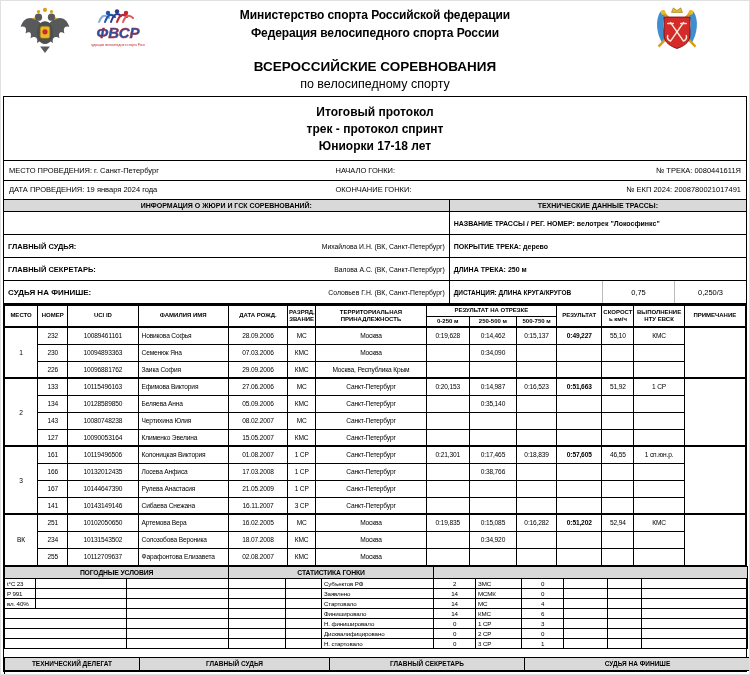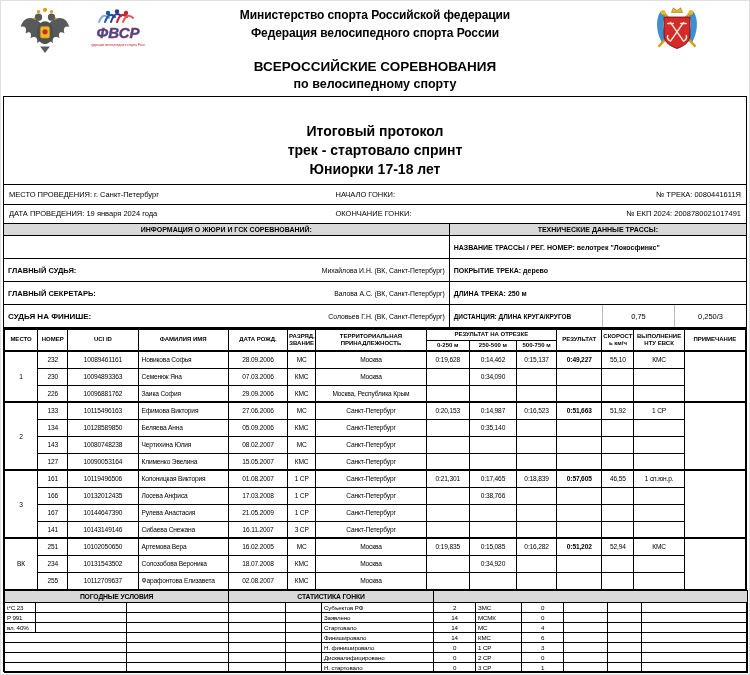--- a/index.html
+++ b/index.html
@@ -3,26 +3,26 @@
 <meta charset="utf-8">
 <style>
   * { box-sizing: border-box; }
   body { margin:0; background:#fff; color:#000; font-family:"Liberation Sans", sans-serif; }
   .page { position:relative; width:750px; height:675px; background:#fff; overflow:hidden; margin:0 auto; border:1px solid #e0e0e0; }
 
   
   .tophdr { position:absolute; top:0; left:0; right:0; height:95px; }
   .org-lines { position:absolute; left:150px; right:150px; top:5px; text-align:center; font-weight:bold; font-size:12px; line-height:1.5; letter-spacing:-0.1px; }
   .main-title { position:absolute; left:0; right:0; top:58px; text-align:center; font-weight:bold; font-size:13.5px; }
-  .sub-title  { position:absolute; left:0; right:0; top:76px; text-align:center; font-weight:bold; font-size:12.5px; }
+  .sub-title  { position:absolute; left:0; right:0; top:76px; text-align:center; font-weight:normal; font-size:12.5px; }
   .logo { position:absolute; }
 
   
   .doc { position:absolute; top:95px; left:2px; right:2px; bottom:2px; border:1.5px solid #000; display:flex; flex-direction:column; background:#fff; }
-  .protobox { border-bottom:1px solid #000; text-align:center; font-weight:bold; font-size:14px; padding:5px 0 4px 0;margin-top:18px; }
+  .protobox { border-bottom:1px solid #000; text-align:center; font-weight:bold; font-size:12px; padding:5px 0 4px 0; }
   .protobox div { margin:3px 0; }
 
   table { border-collapse:collapse; width:100%; table-layout:fixed; }
   td, th { overflow:hidden; white-space:normal; }
 
   .meta td { font-size:7.5px; font-weight:normal; height:19px; padding:0 5px; border-bottom:1px solid #000; vertical-align:middle; }
   .meta .r { text-align:right; }
 
   .jury td { font-size:7px; border-bottom:1px solid #000; padding:0 4px; vertical-align:middle; height:23px; }
   .jury .gray { background:#d9d9d9; font-weight:bold; text-align:center; font-size:7px; height:12px; }
@@ -121,21 +121,21 @@
       <div>Федерация велосипедного спорта России</div>
     </div>
     <div class="main-title">ВСЕРОССИЙСКИЕ СОРЕВНОВАНИЯ</div>
     <div class="sub-title">по велосипедному спорту</div>
   </div>
 
   <div class="doc">
 
     <div class="protobox">
       <div>Итоговый протокол</div>
-      <div>трек - стартовало спринт</div>
+      <div>трек - протокол спринт</div>
       <div>Юниорки 17-18 лет</div>
     </div>
 
     <table class="meta">
       <colgroup>
           <col style="width:44%">
           <col style="width:27%">
           <col style="width:29%">
         </colgroup>
       <tbody>

